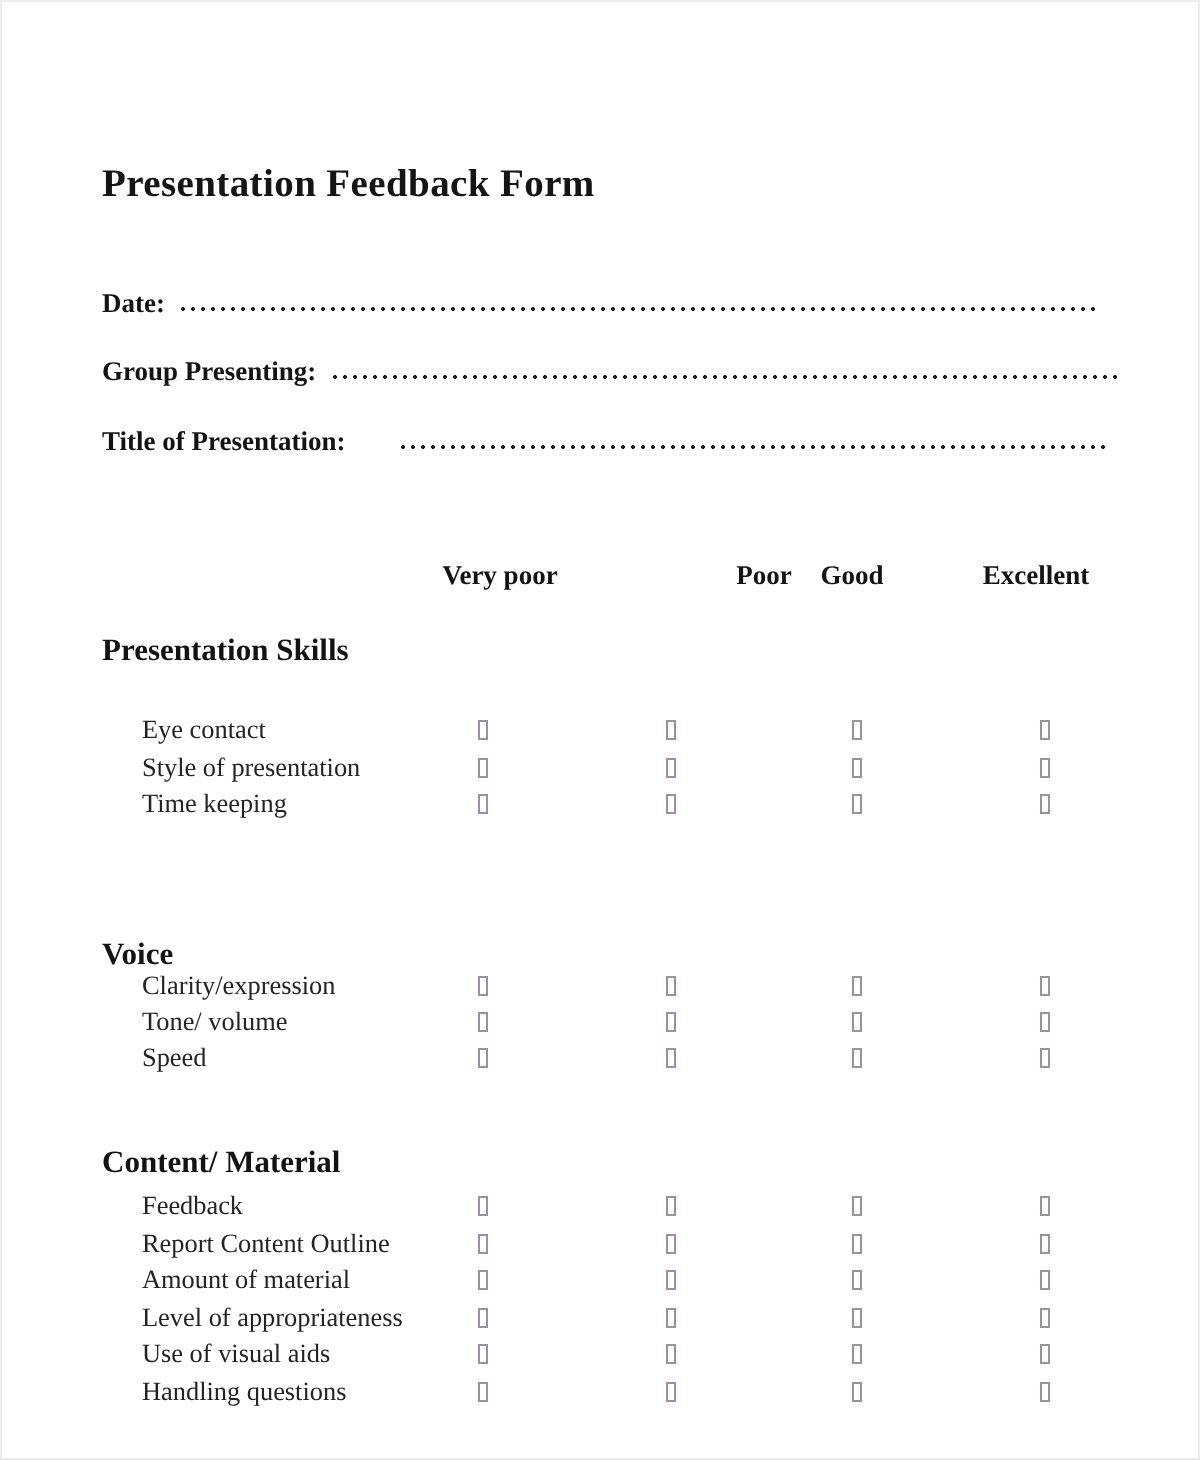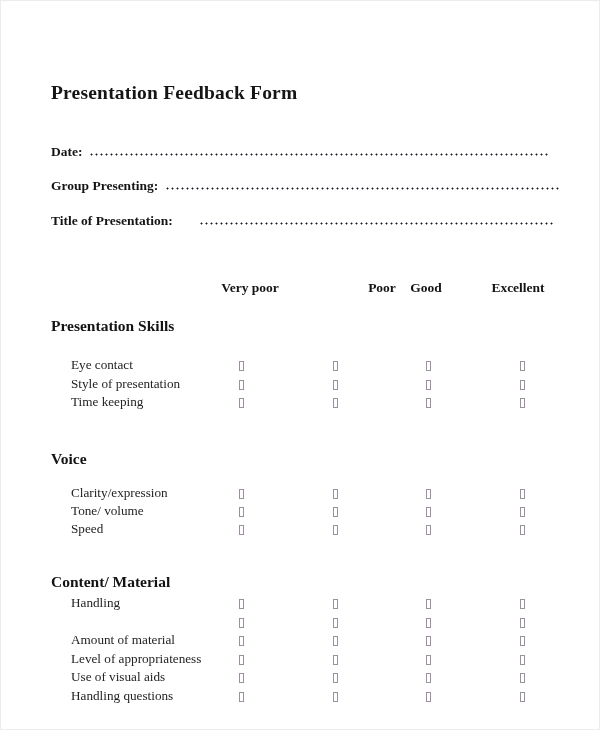--- a/index.html
+++ b/index.html
@@ -135,21 +135,21 @@
     background: transparent;
   }
 
   
   #section-presentation-skills { top: 0; }
   #section-presentation-skills .section-heading { top: 316px; }
   #section-presentation-skills .criteria-row.r0 { top: 354px; }
   #section-presentation-skills .criteria-row.r1 { top: 373px; padding-left: 36px; }
   #section-presentation-skills .criteria-row.r2 { top: 391px; }
 
-  #section-voice .section-heading { top: 449px; }
+  #section-voice .section-heading { top: 468px; }
   #section-voice .criteria-row.r0 { top: 482px; }
   #section-voice .criteria-row.r1 { top: 500px; }
   #section-voice .criteria-row.r2 { top: 518px; padding-left: 14px; }
 
   #section-content-material .section-heading { top: 572px; }
   #section-content-material .criteria-row.r0 { top: 592px; }
   #section-content-material .criteria-row.r1 { top: 611px; }
   #section-content-material .criteria-row.r2 { top: 629px; }
   #section-content-material .criteria-row.r3 { top: 648px; }
   #section-content-material .criteria-row.r4 { top: 666px; }
@@ -237,28 +237,29 @@
       <span class="checkbox-cell k1"><span class="tofu"></span></span>
       <span class="checkbox-cell k2"><span class="tofu"></span></span>
       <span class="checkbox-cell k3"><span class="tofu"></span></span>
     </div>
   </div>
 
   <div class="section" id="section-content-material">
     <div class="section-heading">Content/ Material</div>
 
     <div class="criteria-row r0">
-      <span class="criteria-label">Handling</span>
+      <span class="criteria-label">Feedback</span>
       <span class="checkbox-cell k0"><span class="tofu"></span></span>
       <span class="checkbox-cell k1"><span class="tofu"></span></span>
       <span class="checkbox-cell k2"><span class="tofu"></span></span>
       <span class="checkbox-cell k3"><span class="tofu"></span></span>
     </div>
 
     <div class="criteria-row r1">
+      <span class="criteria-label">Report Content Outline</span>
       <span class="checkbox-cell k0"><span class="tofu"></span></span>
       <span class="checkbox-cell k1"><span class="tofu"></span></span>
       <span class="checkbox-cell k2"><span class="tofu"></span></span>
       <span class="checkbox-cell k3"><span class="tofu"></span></span>
     </div>
 
     <div class="criteria-row r2">
       <span class="criteria-label">Amount of material</span>
       <span class="checkbox-cell k0"><span class="tofu"></span></span>
       <span class="checkbox-cell k1"><span class="tofu"></span></span>

